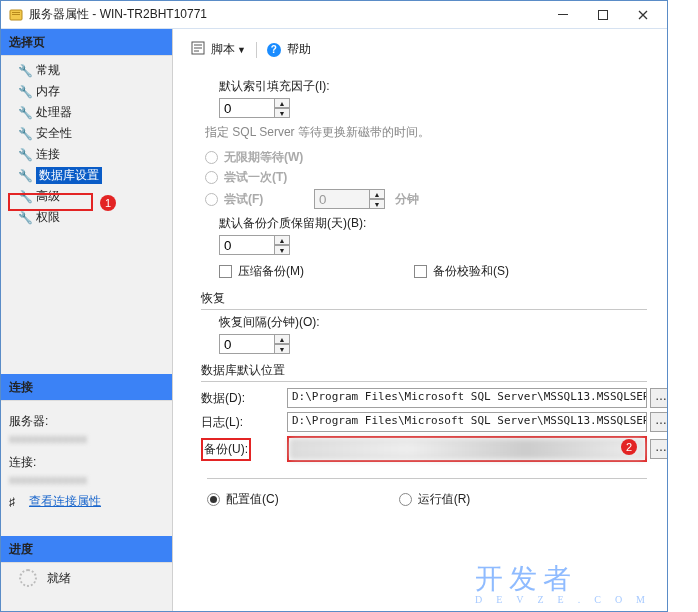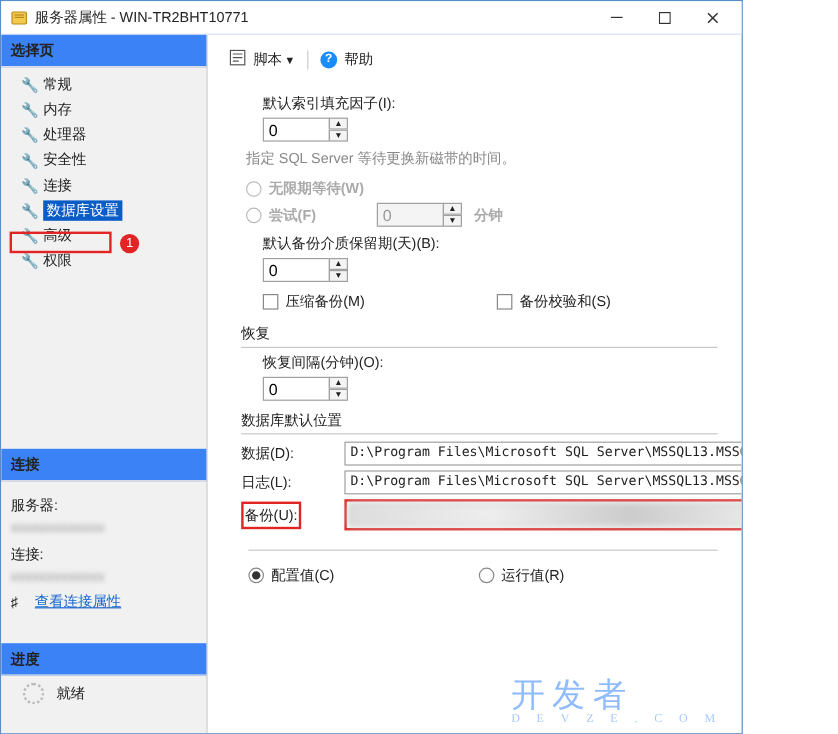--- a/index.html
+++ b/index.html
@@ -1,17 +1,17 @@
 <!DOCTYPE html>
 <html><head>
 <meta charset="utf-8">
 <style>
   * { box-sizing: border-box; }
   html, body { margin:0; padding:0; font-family:"Microsoft YaHei","Segoe UI",Arial,sans-serif; font-size:12px; color:#222; }
-  .window { width:619px; height:612px; border:1px solid #5a8cc7; background:#fff; position:relative; overflow:hidden;}
+  .window { width:668px; height:612px; border:1px solid #5a8cc7; background:#fff; position:relative; overflow:hidden;}
   
   .titlebar { height:28px; background:#fff; border-bottom:1px solid #d6e2f1; display:flex; align-items:center; padding:0 4px 0 8px;}
   .title-icon { width:14px; height:14px; margin-right:6px; display:flex; align-items:center; justify-content:center;}
   .title-text { flex:0 0 auto; font-size:12px; }
   .title-spacer { flex:1 1 auto; }
   .win-btn { width:40px; height:24px; display:flex; align-items:center; justify-content:center; color:#333; }
   
   .body { display:flex; height:calc(100% - 28px); }
   .sidebar { width:172px; background:#f1f1f1; border-right:1px solid #d0d0d0; display:flex; flex-direction:column;}
   .content { flex:1; position:relative; padding:10px 14px 0 18px; overflow:hidden;}
@@ -183,20 +183,24 @@
             </span>
         </div>
 
         <div class="row muted" style="margin:6px 0 8px 4px;">指定 SQL Server 等待更换新磁带的时间。</div>
 
         <div class="row" style="margin-left:4px;">
             <span class="radio disabled"></span>
             <span class="dlabel">无限期等待(W)</span>
           </div>
         <div class="row" style="margin-left:4px;">
+            <span class="radio disabled"></span>
+            <span class="dlabel">尝试一次(T)</span>
+          </div>
+        <div class="row" style="margin-left:4px;">
           <span class="radio disabled"></span>
           <span class="dlabel" style="width:90px;">尝试(F)</span>
           <input class="num" style="background: rgb(244, 244, 244); color: rgb(153, 153, 153);" disabled="" value="0">
           <span class="spin-btns">
               <span class="spin">▲</span>
               <span class="spin">▼</span>
             </span>
           <span class="dlabel" style="margin-left:10px;">分钟</span>
         </div>
 

